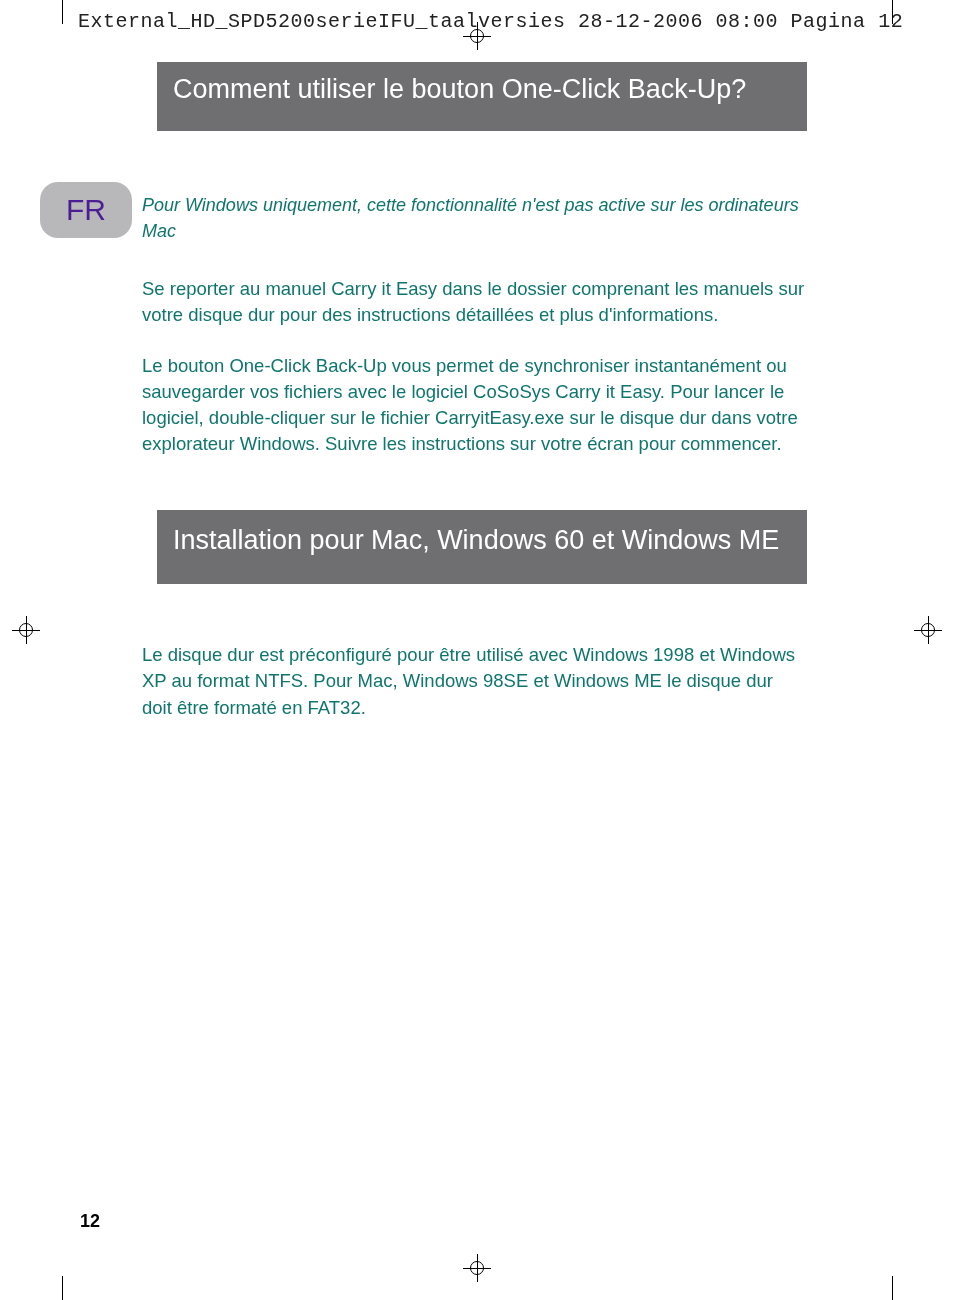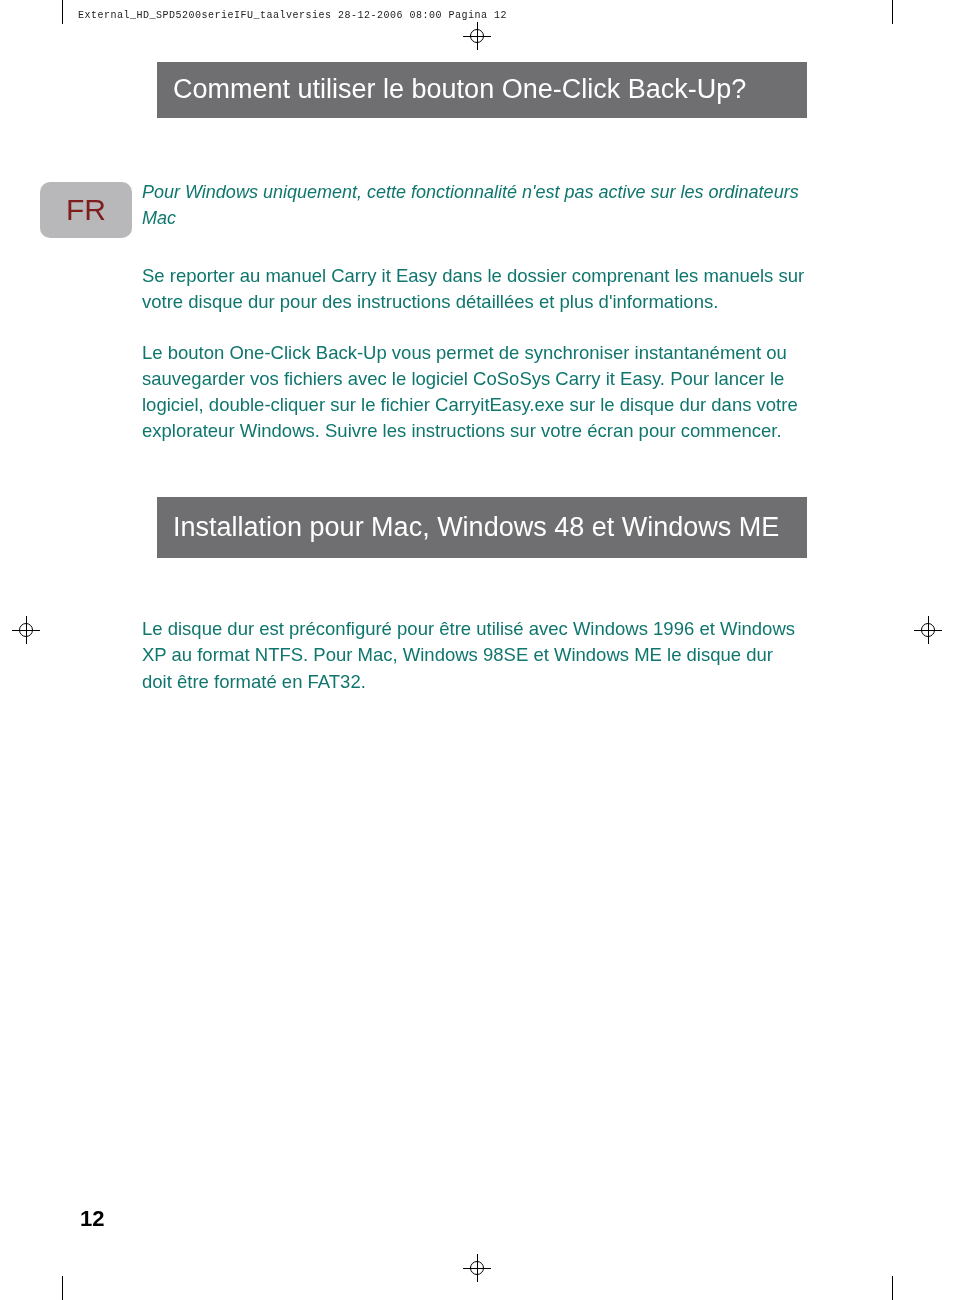--- a/index.html
+++ b/index.html
@@ -9,21 +9,21 @@
       background: #ffffff;
       font-family: Georgia, "Times New Roman", serif;
       position: relative;
       color: #000;
     }
     .header-info {
       position: absolute;
       top: 10px;
       left: 78px;
       font-family: "Courier New", monospace;
-      font-size: 10px;
+      font-size: 20px;
       letter-spacing: 0.5px;
       color: #222;
     }
     .crop-line-top-left { position: absolute; top: 0; left: 62px; width: 1px; height: 24px; background: #000; }
     .crop-line-top-right { position: absolute; top: 0; left: 892px; width: 1px; height: 24px; background: #000; }
     .crop-line-bot-left { position: absolute; bottom: 0; left: 62px; width: 1px; height: 24px; background: #000; }
     .crop-line-bot-right { position: absolute; bottom: 0; left: 892px; width: 1px; height: 24px; background: #000; }
 
     .reg-top {
       position: absolute;
@@ -64,35 +64,35 @@
       width: 830px;
       height: 1176px;
     }
     .heading-bar {
       margin-left: 95px;
       background: #6f6f71;
       color: #fff;
       font-family: "Gill Sans", "Gill Sans MT", "Trebuchet MS", Arial, sans-serif;
       font-weight: 300;
       font-size: 27px;
-      padding: 12px 16px 13px 16px;
+      padding: 12px 16px 26px 16px;
       width: 650px;
     }
     .heading-bar.multi {
       line-height: 1.35;
     }
     .lang-badge {
       position: absolute;
       top: 120px;
       left: -22px;
       width: 92px;
       height: 56px;
       background: #b8b8ba;
-      border-radius: 10px;
-      color: #7f1d1d;
+      border-radius: 18px;
+      color: #4c1d95;
       font-family: "Gill Sans", "Gill Sans MT", "Trebuchet MS", Arial, sans-serif;
       font-size: 30px;
       font-weight: 400;
       display: flex;
       align-items: center;
       justify-content: center;
     }
     .content {
       margin-left: 80px;
       width: 665px;
@@ -109,21 +109,21 @@
     }
     .para { margin-bottom: 24px; }
     .section2-wrap { margin-top: 52px; }
     .section2-content { margin-top: 58px; }
     .page-number {
       position: absolute;
       bottom: 6px;
       left: 18px;
       font-family: "Gill Sans", "Gill Sans MT", Arial, sans-serif;
       font-weight: 700;
-      font-size: 22px;
+      font-size: 18px;
     }
   </style>
 </head>
 <body>
 
 <div class="header-info">External_HD_SPD5200serieIFU_taalversies  28-12-2006  08:00  Pagina 12</div>
 
 <div class="crop-line-top-left"></div>
 <div class="crop-line-top-right"></div>
 <div class="crop-line-bot-left"></div>
@@ -164,20 +164,20 @@
 
   <div class="lang-badge">FR</div>
 
   <div class="content">
     <div class="italic-note">Pour Windows uniquement, cette fonctionnalité n'est pas active sur les ordinateurs Mac</div>
     <div class="para">Se reporter au manuel Carry it Easy dans le dossier comprenant les manuels sur votre disque dur pour des instructions détaillées et plus d'informations.</div>
     <div class="para">Le bouton One-Click Back-Up vous permet de synchroniser instantanément ou sauvegarder vos fichiers avec le logiciel CoSoSys Carry it Easy. Pour lancer le logiciel, double-cliquer sur le fichier CarryitEasy.exe sur le disque dur dans votre explorateur Windows. Suivre les instructions sur votre écran pour commencer.</div>
   </div>
 
   <div class="section2-wrap">
-    <div class="heading-bar multi">Installation pour Mac, Windows 48 et  Windows ME</div>
+    <div class="heading-bar multi">Installation pour Mac, Windows 60 et  Windows ME</div>
     <div class="content section2-content">
-      <div class="para">Le disque dur est préconfiguré pour être utilisé avec Windows 1996 et Windows XP au format NTFS. Pour Mac, Windows 98SE et Windows ME le disque dur doit être formaté en FAT32.</div>
+      <div class="para">Le disque dur est préconfiguré pour être utilisé avec Windows 1998 et Windows XP au format NTFS. Pour Mac, Windows 98SE et Windows ME le disque dur doit être formaté en FAT32.</div>
     </div>
   </div>
 
   <div class="page-number">12</div>
 </div>
 
 </body></html>

